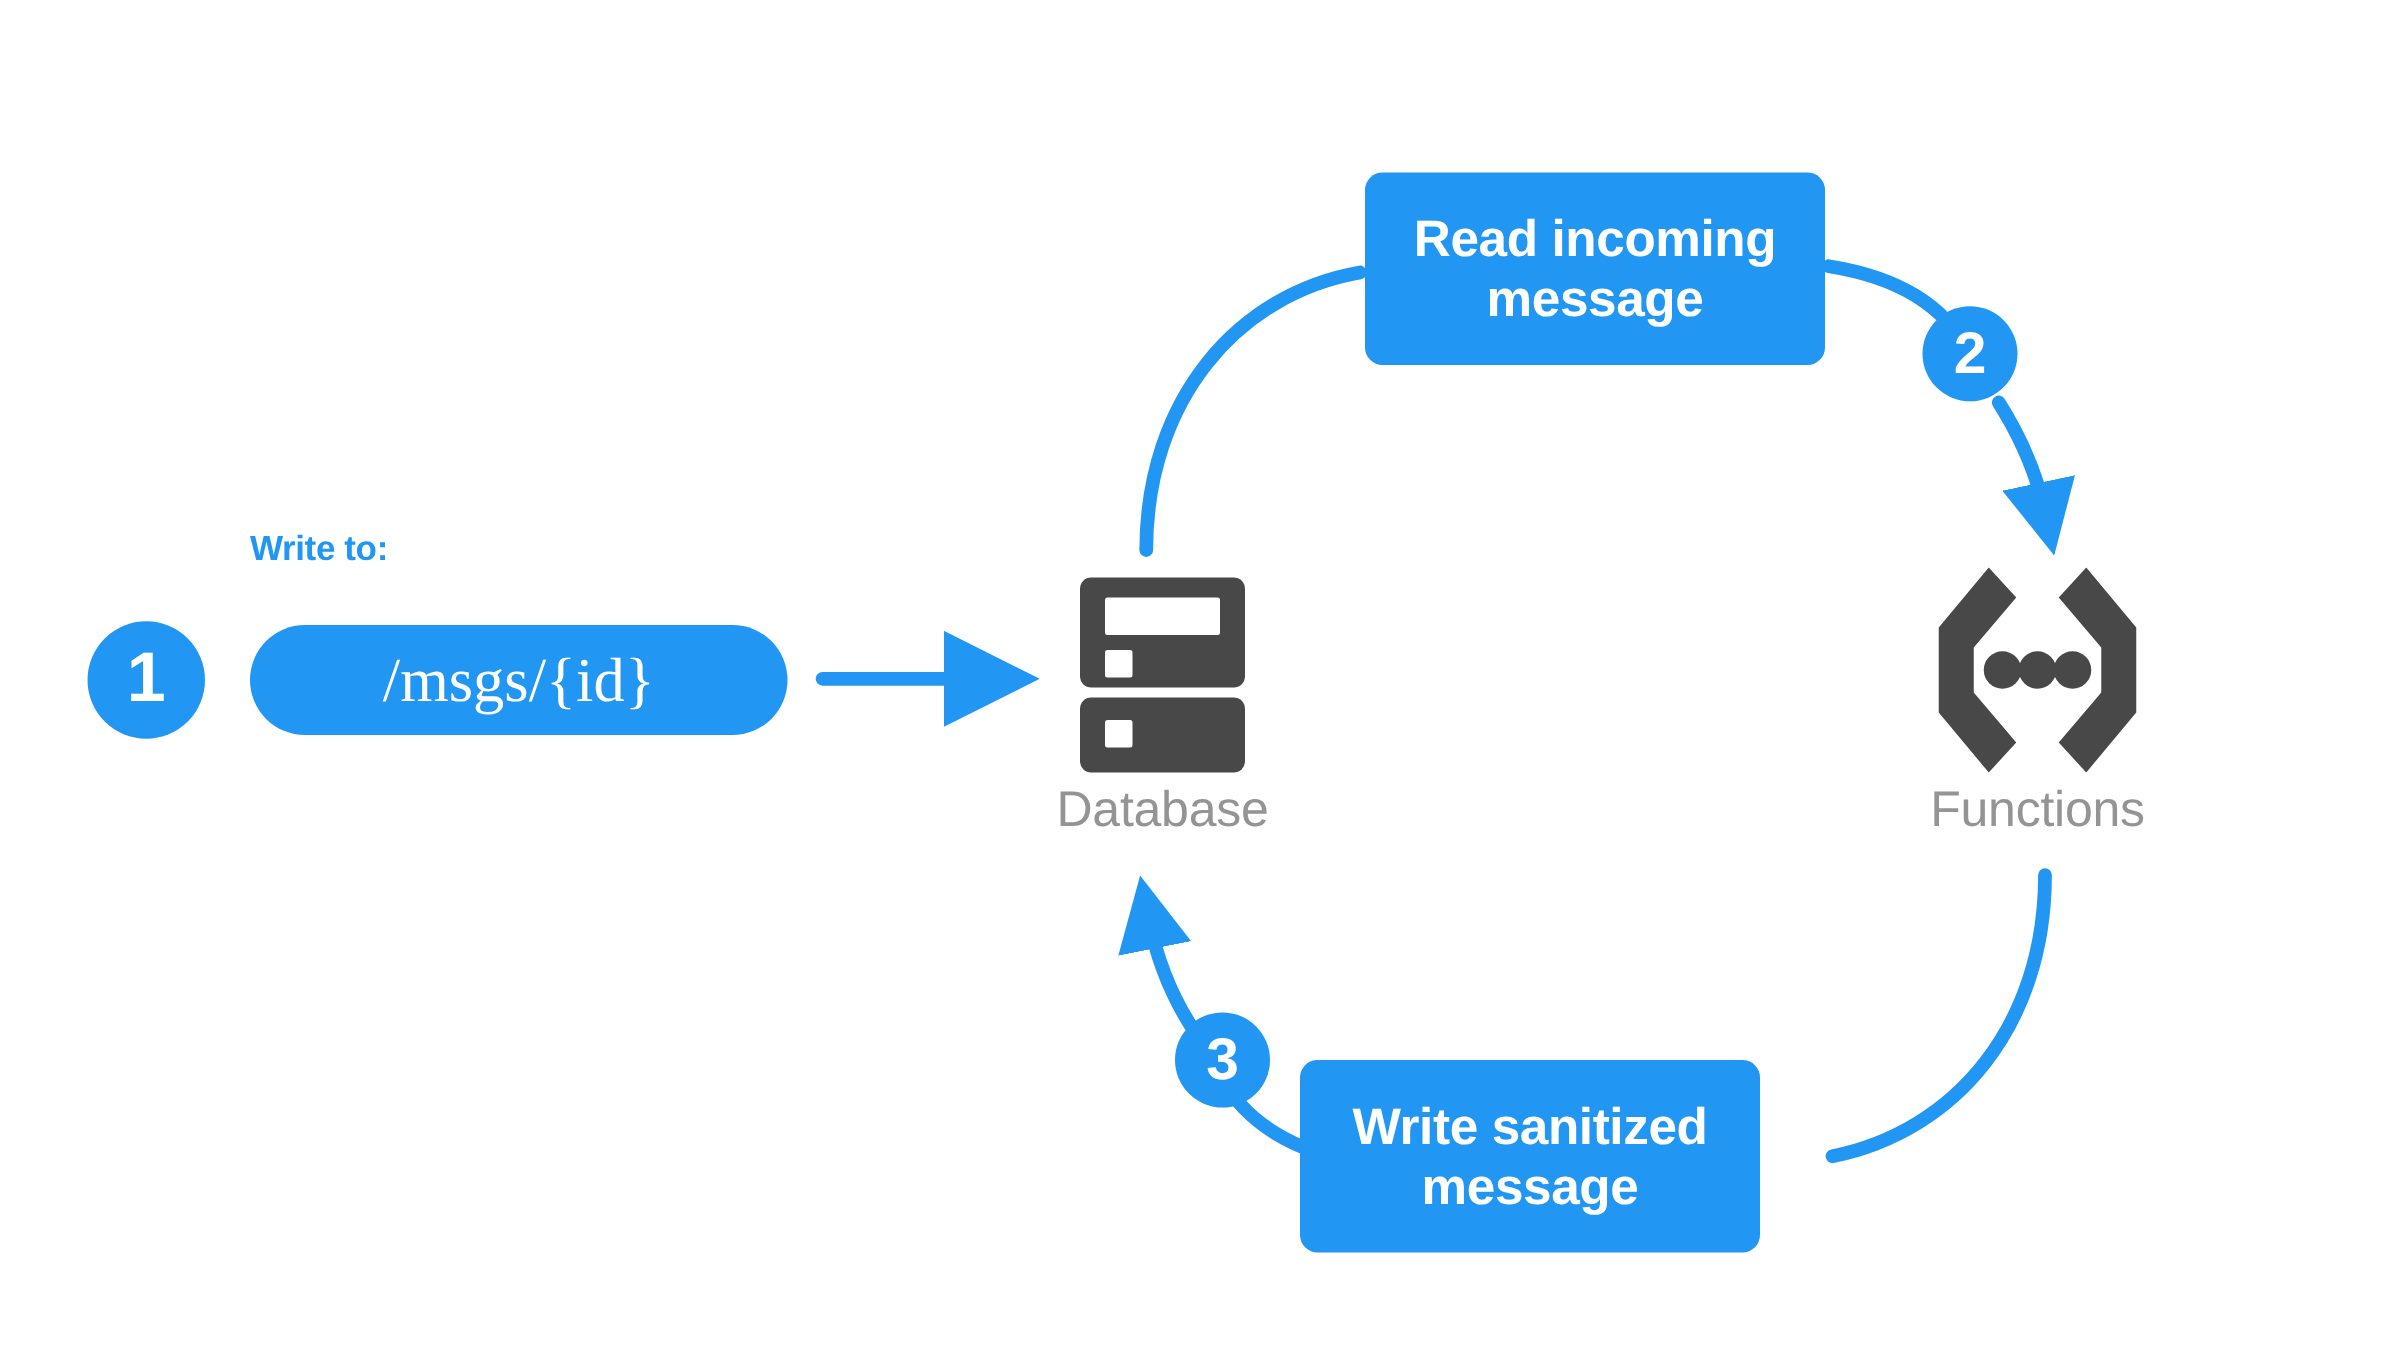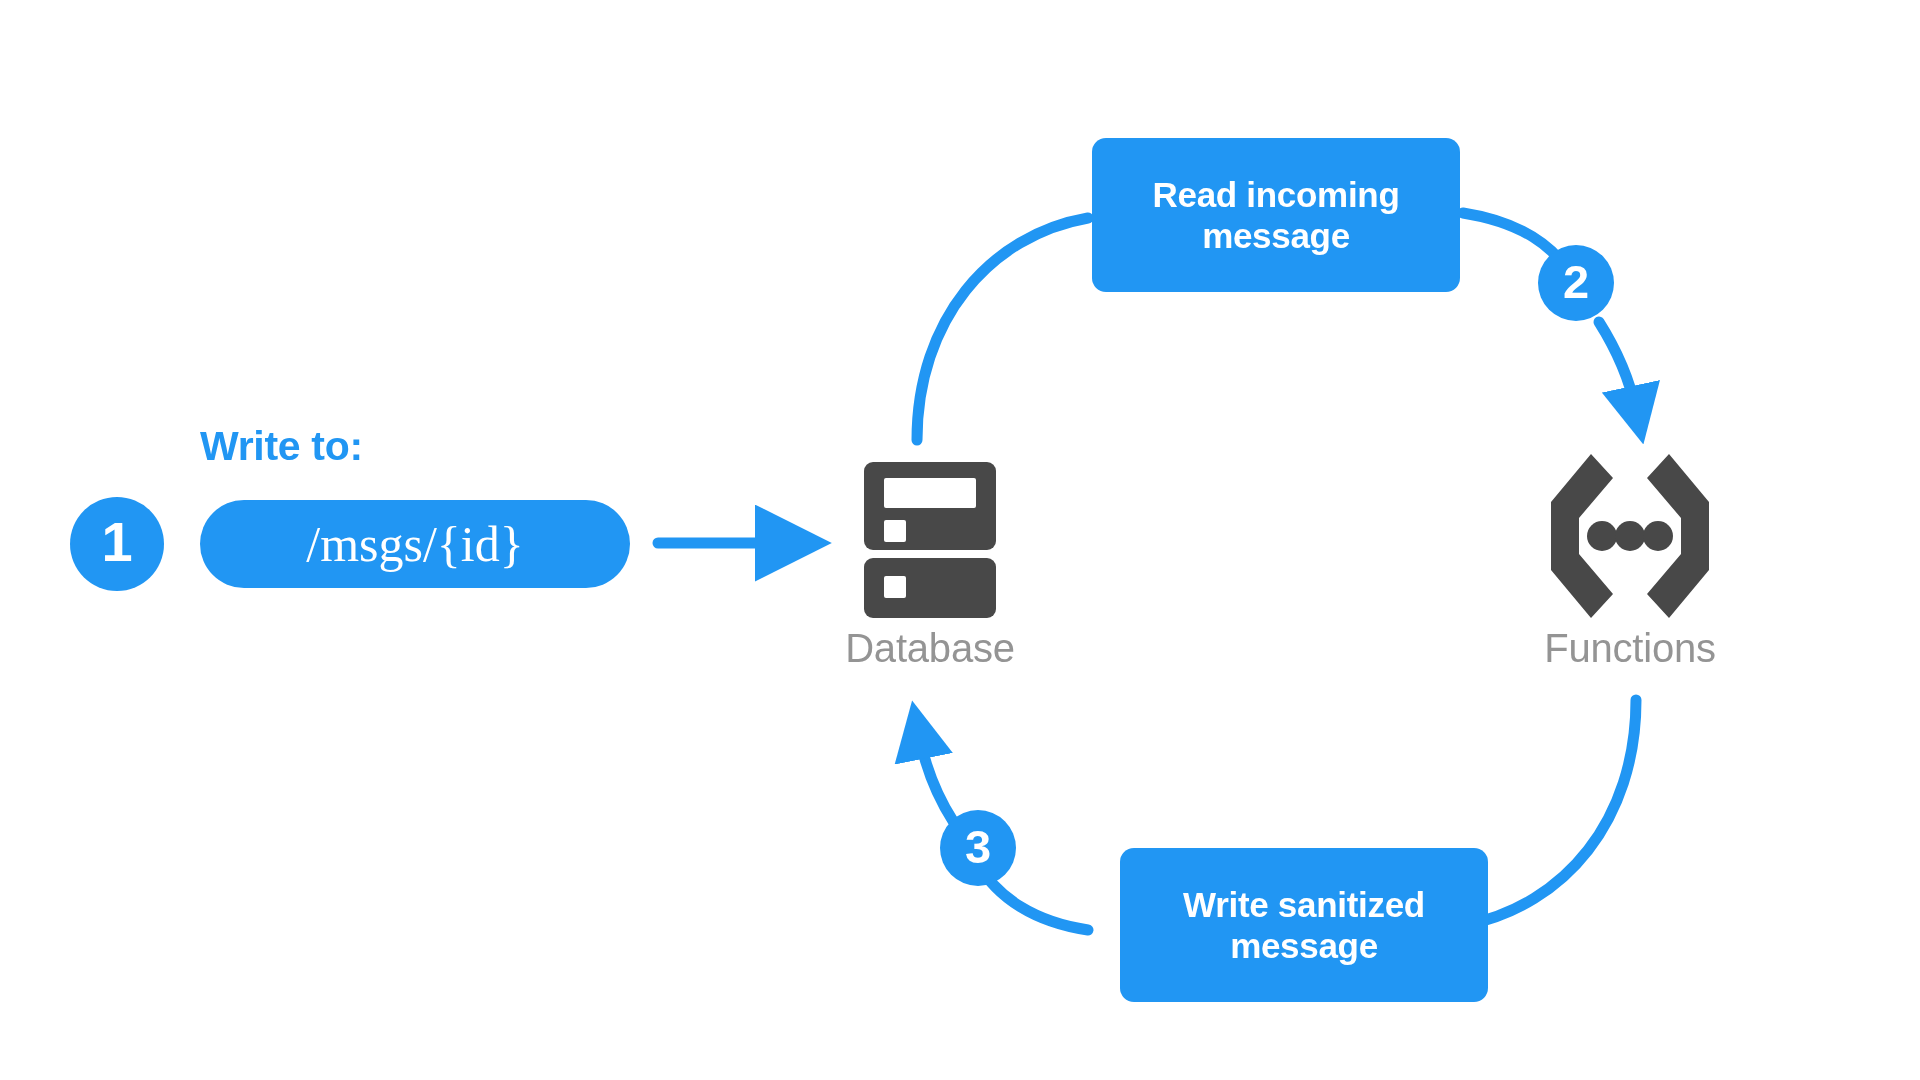--- a/index.html
+++ b/index.html
@@ -26,38 +26,38 @@
     height: 1080px;
   }
 
   
   .flow-box {
     position: absolute;
     background: #2196F3;
     border-radius: 14px;
     color: #ffffff;
     font-weight: bold;
-    font-size: 35px;
+    font-size: 41px;
     line-height: 1.18;
     text-align: center;
     display: flex;
     align-items: center;
     justify-content: center;
     letter-spacing: -0.3px;
     box-sizing: border-box;
     padding: 0 14px;
   }
   #box-read {
     left: 1092px;
     top: 138px;
     width: 368px;
     height: 154px;
   }
   #box-write {
-    left: 1120px;
+    left: 1040px;
     top: 848px;
     width: 368px;
     height: 154px;
   }
   .flow-box-text {
     display: block;
     white-space: pre-line;
   }
 
   
@@ -97,21 +97,21 @@
     position: relative;
     top: -2px;
   }
 
   
   #write-to-label {
     position: absolute;
     left: 200px;
     top: 423px;
     color: #2196F3;
-    font-size: 41px;
+    font-size: 28px;
     font-weight: bold;
     letter-spacing: -0.3px;
     white-space: nowrap;
   }
 
   
   #path-pill {
     position: absolute;
     left: 200px;
     top: 500px;

